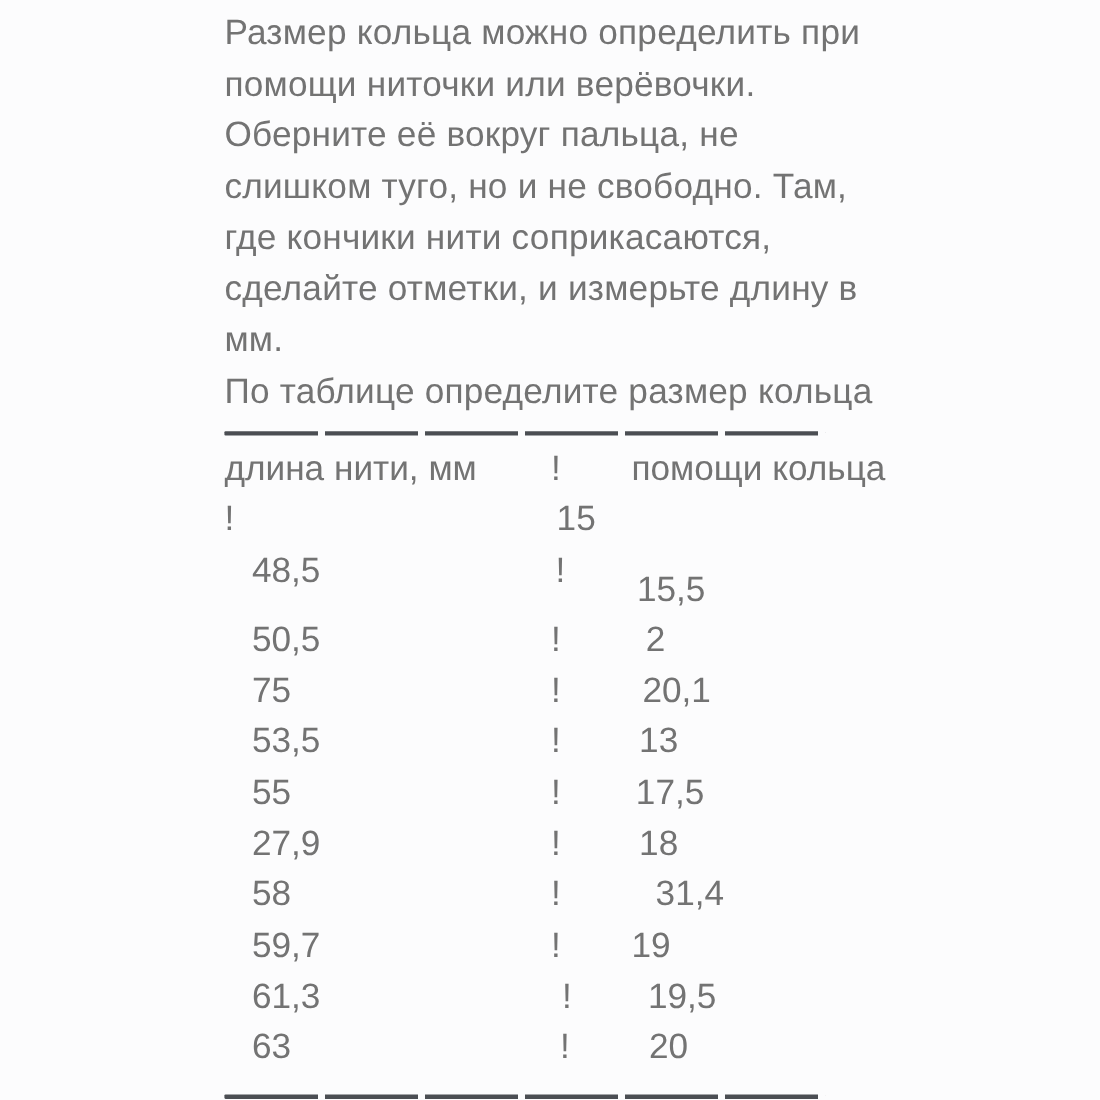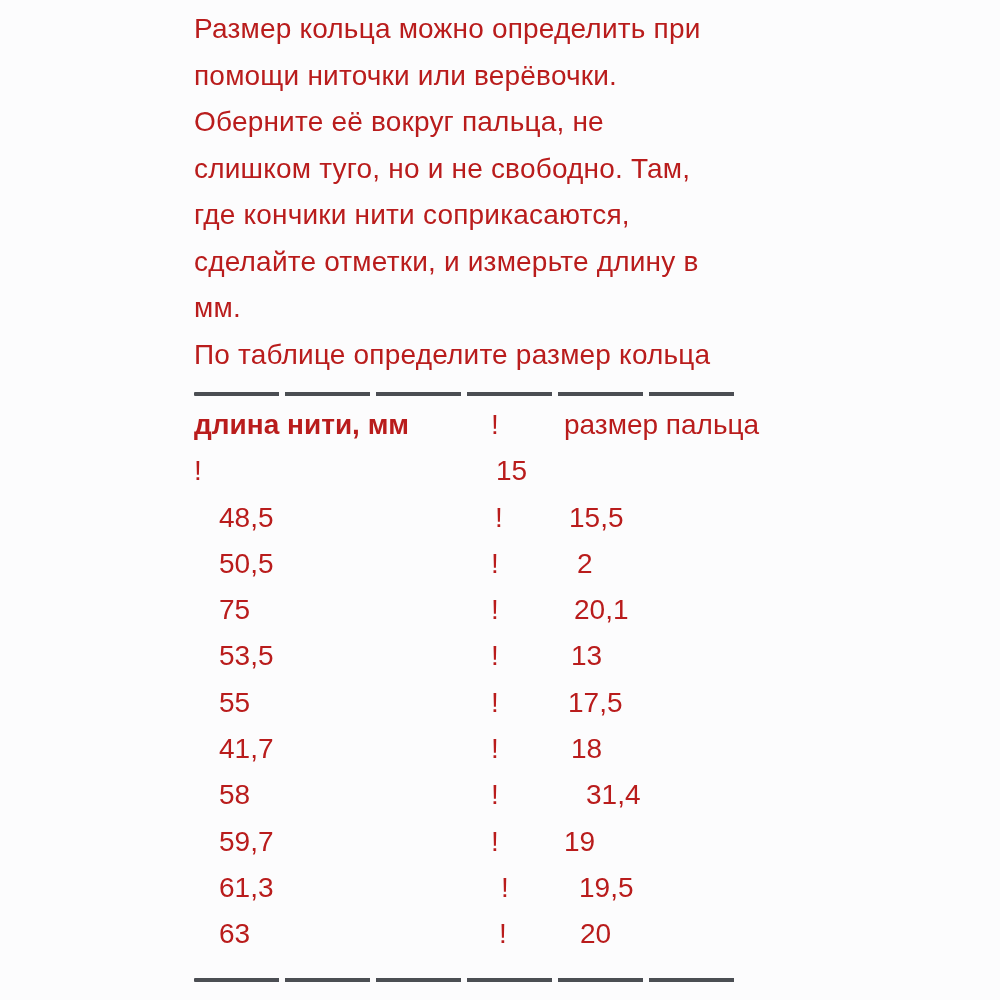--- a/index.html
+++ b/index.html
@@ -6,25 +6,25 @@
     margin: 0;
     padding: 0;
     width: 1000px;
     height: 1000px;
     background: #fcfcfd;
     font-family: "Liberation Sans", sans-serif;
     overflow: hidden;
   }
   .page {
     position: absolute;
-    left: 194px;
+    left: 204px;
     top: 6px;
     width: 585px;
-    color: #b91c1c;
-    font-size: 28px;
+    color: #737373;
+    font-size: 32px;
   }
   .para-line {
     line-height: 46.5px;
     white-space: nowrap;
     letter-spacing: 0.2px;
   }
   .divider {
     margin-top: 14px;
     width: 546px;
     height: 4px;
@@ -41,24 +41,24 @@
   .ring-table {
     margin-top: 6px;
   }
   .trow {
     display: grid;
     grid-template-columns: 297px 68px 1fr;
     line-height: 46.3px;
     white-space: pre;
   }
   .trow .c1 { padding-left: 25px; }
-  .trow.header .c1 { padding-left: 0; font-weight: bold; }
+  .trow.header .c1 { padding-left: 0; }
   .trow .c3 { padding-left: 5px; }
   
-  .rows .trow:nth-child(2)  .c3 { padding-left: 10px; }
+  .rows .trow:nth-child(2)  .c3 { padding-left: 10px; margin-top: 17px; }
   .rows .trow:nth-child(3)  .c3 { padding-left: 18px; }
   .rows .trow:nth-child(4)  .c3 { padding-left: 15px; }
   .rows .trow:nth-child(5)  .c3 { padding-left: 12px; }
   .rows .trow:nth-child(6)  .c3 { padding-left: 9px;  }
   .rows .trow:nth-child(7)  .c3 { padding-left: 12px; }
   .rows .trow:nth-child(8)  .c3 { padding-left: 27px; }
   .rows .trow:nth-child(9)  .c3 { padding-left: 5px;  }
   .rows .trow:nth-child(10) .c3 { padding-left: 20px; }
   .rows .trow:nth-child(11) .c3 { padding-left: 21px; }
   .rows .trow:nth-child(10) .c2 { padding-left: 10px; }
@@ -80,21 +80,21 @@
     <div class="para-line">мм.</div>
     <div class="para-line">По таблице определите размер кольца</div>
   </div>
 
   <div class="divider top"></div>
 
   <div class="ring-table">
     <div class="trow header">
       <span class="c1">длина нити, мм</span>
       <span class="c2">!</span>
-      <span class="c3">размер пальца</span>
+      <span class="c3">помощи кольца</span>
     </div>
 
     <div class="rows">
       <div class="trow">
         <span class="c2">!</span>
         <span class="c3">15</span>
       </div>
       <div class="trow">
         <span class="c1">48,5</span>
         <span class="c2">!</span>
@@ -114,21 +114,21 @@
         <span class="c1">53,5</span>
         <span class="c2">!</span>
         <span class="c3">13</span>
       </div>
       <div class="trow">
         <span class="c1">55</span>
         <span class="c2">!</span>
         <span class="c3">17,5</span>
       </div>
       <div class="trow">
-        <span class="c1">41,7</span>
+        <span class="c1">27,9</span>
         <span class="c2">!</span>
         <span class="c3">18</span>
       </div>
       <div class="trow">
         <span class="c1">58</span>
         <span class="c2">!</span>
         <span class="c3">31,4</span>
       </div>
       <div class="trow">
         <span class="c1">59,7</span>

